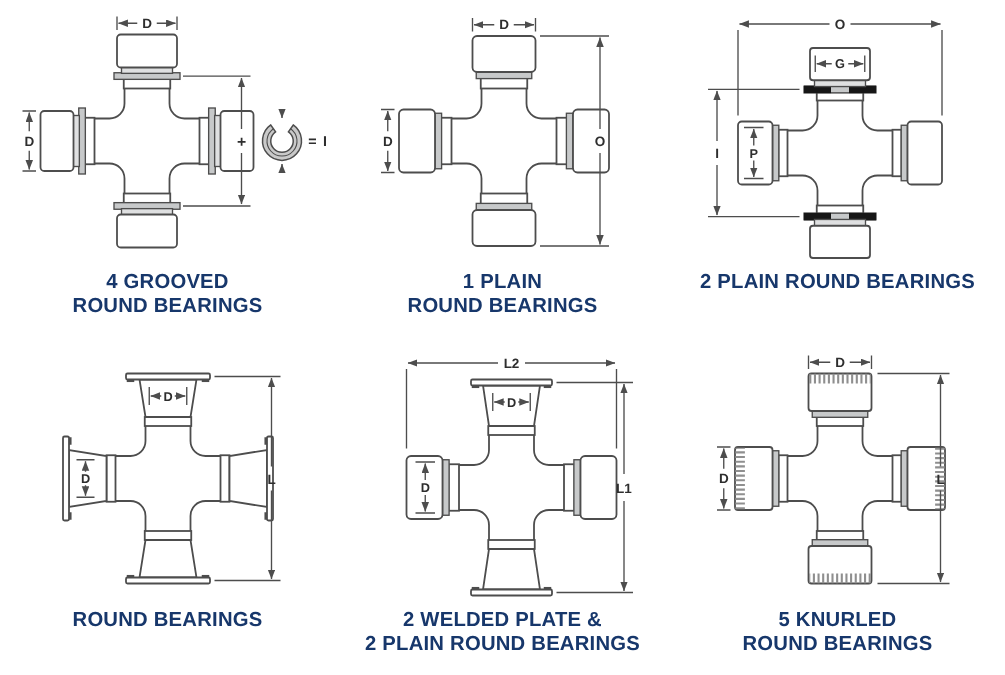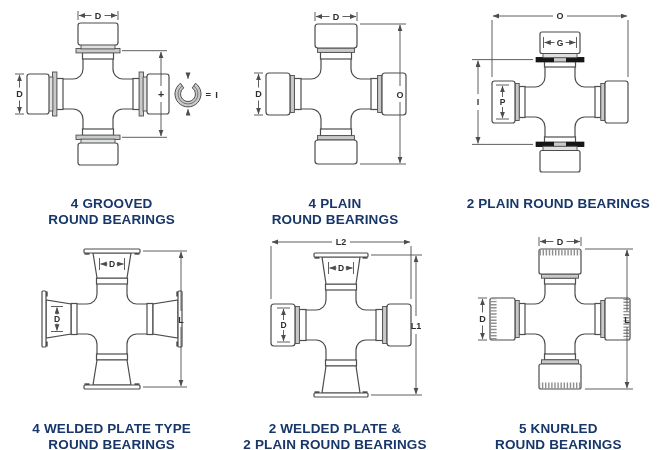--- a/index.html
+++ b/index.html
@@ -4,21 +4,21 @@
 <style>
   html,body{margin:0;padding:0;background:#fff;}
   .sheet{
     width:670px;height:450px;background:#fff;overflow:hidden;
     display:grid;grid-template-columns:repeat(3,1fr);grid-template-rows:225px 225px;
     font-family:"Liberation Sans",sans-serif;
   }
   figure.panel{margin:0;display:flex;flex-direction:column;align-items:center;padding-top:8px;}
   figure.panel svg{display:block;flex:0 0 auto;}
   figcaption{
-    margin-top:16px;text-align:center;
+    margin-top:0;text-align:center;
     color:var(--caption,#17376b);
     font-weight:700;font-size:13.5px;line-height:1.22;letter-spacing:.15px;
   }
   figcaption span{display:block;white-space:nowrap;}
   
   .cap,.body{fill:#ffffff;stroke:var(--line,#4d4d4d);stroke-width:1.2;}
   .band{fill:var(--gray-band,#c8c8c8);stroke:var(--line,#4d4d4d);stroke-width:.9;}
   .band2{fill:var(--light-band,#e0e0e0);stroke:var(--line,#4d4d4d);stroke-width:.9;}
   .blackring{fill:var(--black-ring,#161616);stroke:none;}
   .tab{fill:var(--line,#4d4d4d);stroke:none;}
@@ -124,21 +124,21 @@
       </g>
       <g class="dim">
         <line x1="24" y1="-70" x2="70" y2="-70"></line>
           <line x1="24" y1="70" x2="70" y2="70"></line>
         <line x1="64" y1="-8" x2="64" y2="-69" marker-end="url(#m2)"></line>
         <line x1="64" y1="8" x2="64" y2="69" marker-end="url(#m2)"></line>
         <text x="64" y="3.5">O</text>
       </g>
     </svg>
     <figcaption>
-      <span>4 PLAIN</span>
+      <span>1 PLAIN</span>
       <span>ROUND BEARINGS</span>
     </figcaption>
   </figure>
 
   <figure class="panel">
     <svg width="223" height="172" viewBox="-113 -94 223 172">
       <defs>
         <marker id="m3" markerWidth="7" markerHeight="5.5" refX="6.3" refY="2.5" orient="auto" markerUnits="userSpaceOnUse">
             <path d="M0 0 L6.5 2.5 L0 5 Z"></path>
           </marker>
@@ -230,21 +230,20 @@
       </g>
       <g class="dim">
         <line x1="31" y1="-68" x2="75" y2="-68"></line>
           <line x1="31" y1="68" x2="75" y2="68"></line>
         <line x1="69" y1="-8" x2="69" y2="-67" marker-end="url(#m4)"></line>
         <line x1="69" y1="8" x2="69" y2="67" marker-end="url(#m4)"></line>
         <text x="69" y="3.5">L</text>
       </g>
     </svg>
     <figcaption>
-      <span>4 WELDED PLATE TYPE</span>
       <span>ROUND BEARINGS</span>
     </figcaption>
   </figure>
 
   <figure class="panel">
     <svg width="223" height="172" viewBox="-118 -92 223 172">
       <defs>
         <marker id="m5" markerWidth="7" markerHeight="5.5" refX="6.3" refY="2.5" orient="auto" markerUnits="userSpaceOnUse">
             <path d="M0 0 L6.5 2.5 L0 5 Z"></path>
           </marker>

